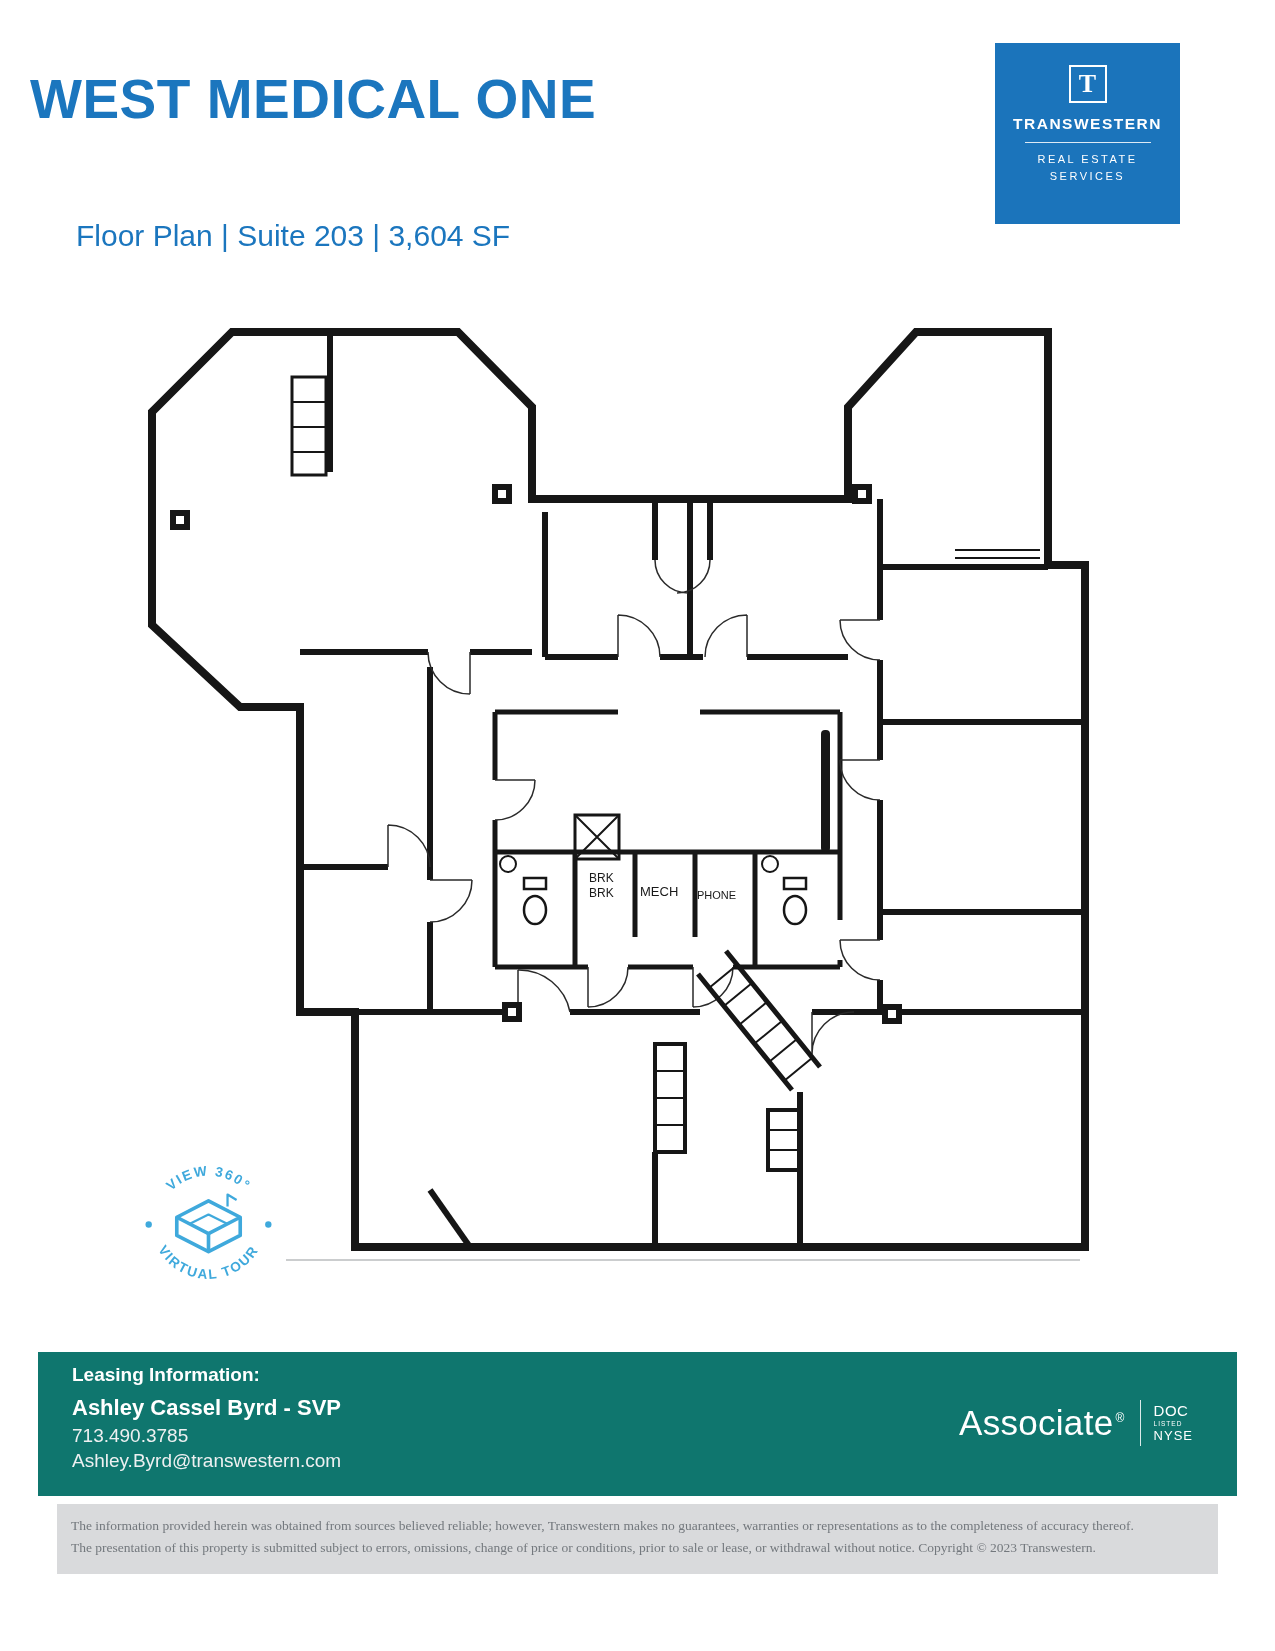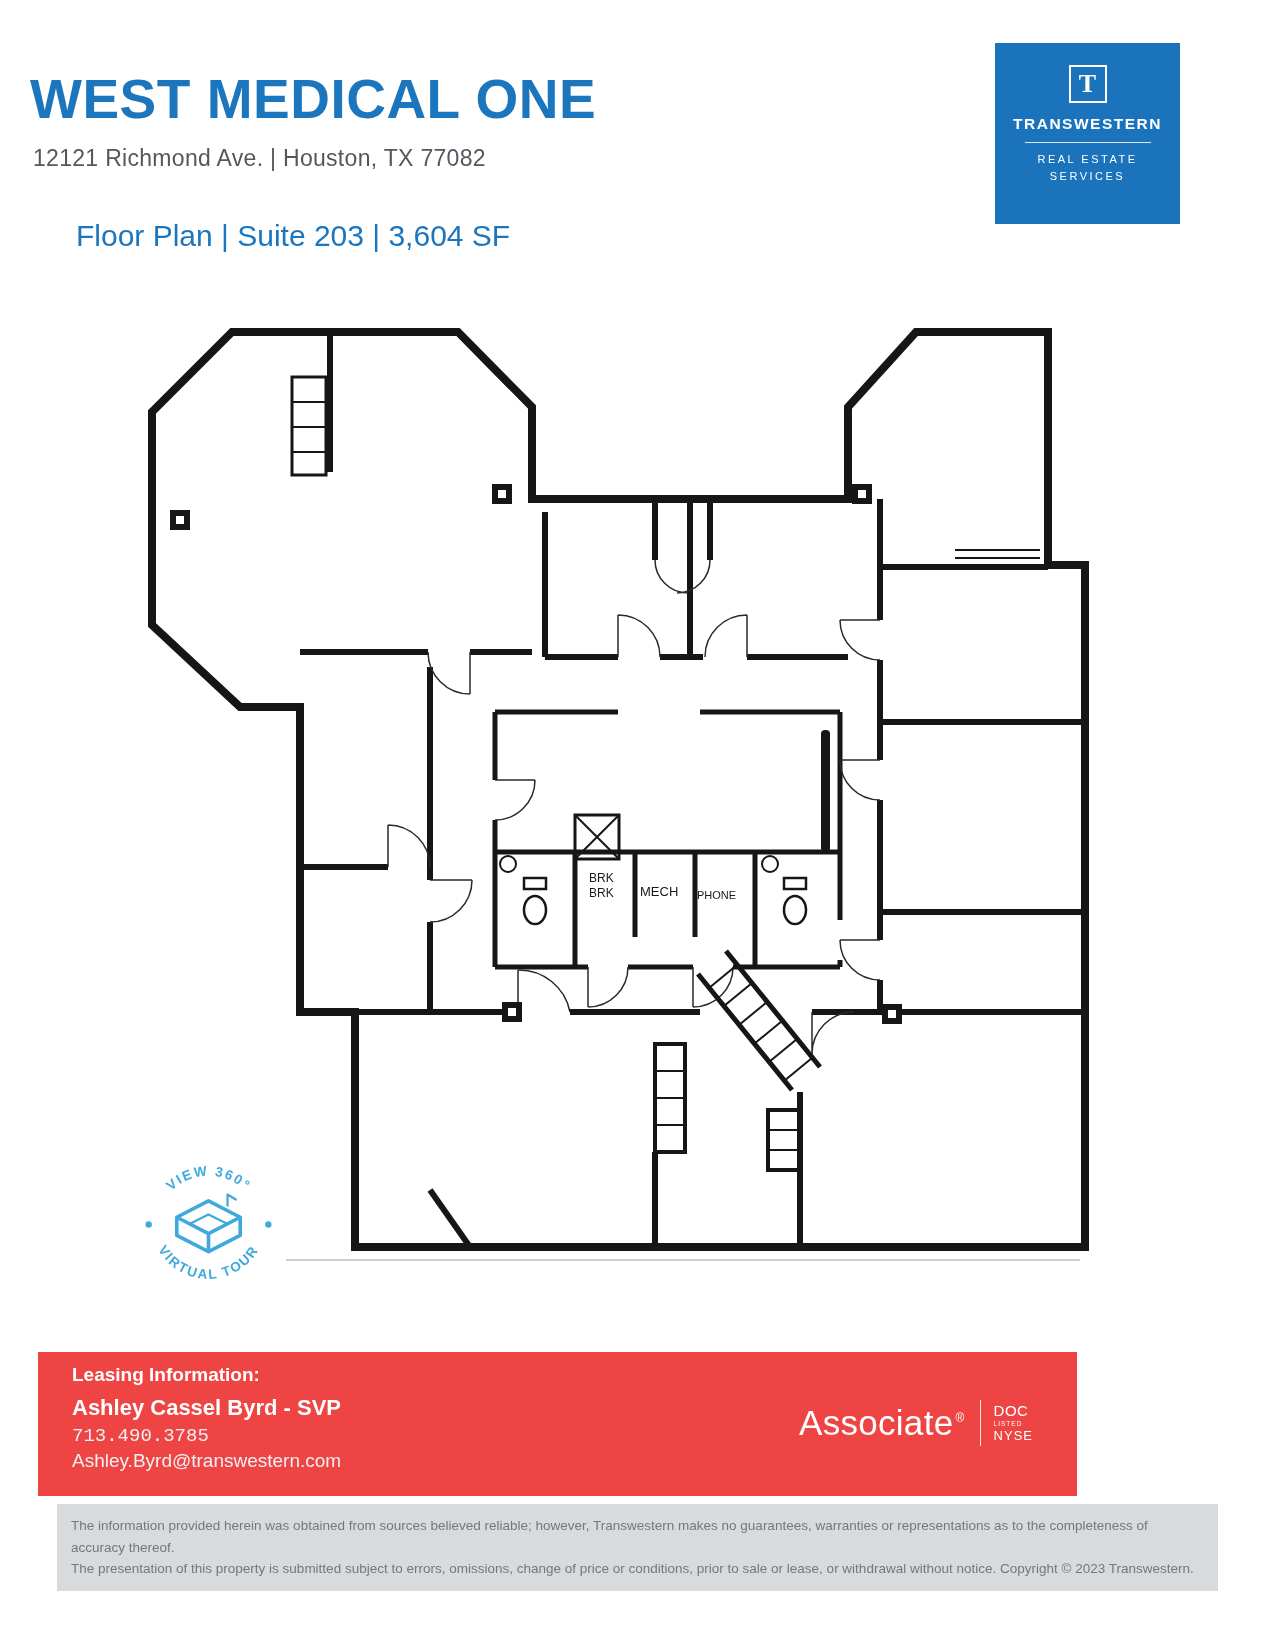--- a/index.html
+++ b/index.html
@@ -27,49 +27,48 @@
   .plan { position:absolute; left:140px; top:315px; width:950px; height:945px; }
   .plan text { font-family:"Liberation Sans", sans-serif; fill:#1a1a1a; }
   .baseline-rule { position:absolute; left:286px; top:1252px; width:794px; height:2px; background:#cbcdce; }
 
   
   .tour { position:absolute; left:136px; top:1145px; width:145px; height:145px; cursor:pointer; }
   .tour text { font-family:"Liberation Sans", sans-serif; font-weight:bold; font-size:15px;
                letter-spacing:2px; fill:#3fa9dc; }
 
   
-  .footer { position:absolute; left:38px; top:1345px; width:1039px; height:144px; background:#ef4444; color:#fff; }
+  .footer { position:absolute; left:38px; top:1345px; width:1199px; height:144px; background:#0f766e; color:#fff; }
   .leasing { position:absolute; left:34px; top:12px; font-size:19px; font-weight:bold; }
   .contact { position:absolute; top:43px; }
   .contact.c1 { left:34px; }
   .contact.c2 { left:367px; }
   .c-name { font-size:22px; font-weight:bold; color:#ffffff; }
-  .c-phone { font-size:19px; color:#eef0f1; margin-top:4px;font-family:Liberation Mono, monospace; }
+  .c-phone { font-size:19px; color:#eef0f1; margin-top:4px; }
   .c-email { font-size:19px; color:#eef0f1; margin-top:3px; }
   .partner { position:absolute; right:44px; top:48px; display:flex; align-items:center; }
   .hp { font-size:35px; color:#ffffff; letter-spacing:0.3px; }
   .hp-reg { font-size:12px; vertical-align:super; color:#ffffff; margin-left:2px; }
   .p-divider { width:1px; height:46px; background:rgba(255,255,255,.85); margin:0 13px 0 15px; }
   .ticker { display:flex; flex-direction:column; line-height:1.05; }
   .t-doc { font-size:15px; font-weight:normal; letter-spacing:0.5px; }
   .t-listed { font-size:6.5px; letter-spacing:1px; margin:2px 0; }
   .t-nyse { font-size:13px; letter-spacing:1px; }
 
   
   .disclaimer { position:absolute; left:57px; top:1497px; width:1161px; min-height:70px;
                 background:#d9dadc; color:#73787d; font-size:13.5px; line-height:1.6;
-                padding:11px 14px; }
+                padding:11px 14px;font-family:Liberation Serif, serif; }
 </style>
 </head>
 <body>
 
 <div class="page">
 
   <div class="title">WEST MEDICAL ONE</div>
-  <div class="address">12121 Richmond Ave. | Houston, TX 77082</div>
   <div class="subtitle">Floor Plan | Suite 203 | 3,604 SF</div>
 
   <div class="brand">
     <div class="brand-icon">
       <span>T</span>
     </div>
     <div class="brand-name">TRANSWESTERN</div>
     <div class="brand-rule"></div>
     <div class="brand-tag">REAL ESTATE</div>
     <div class="brand-tag">SERVICES</div>

